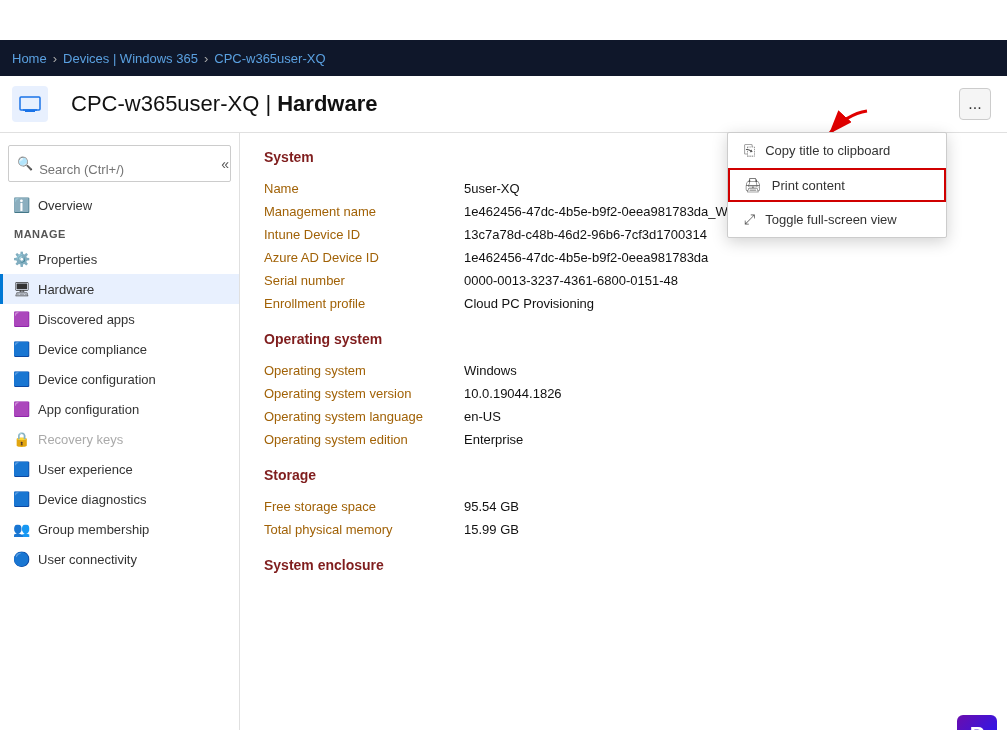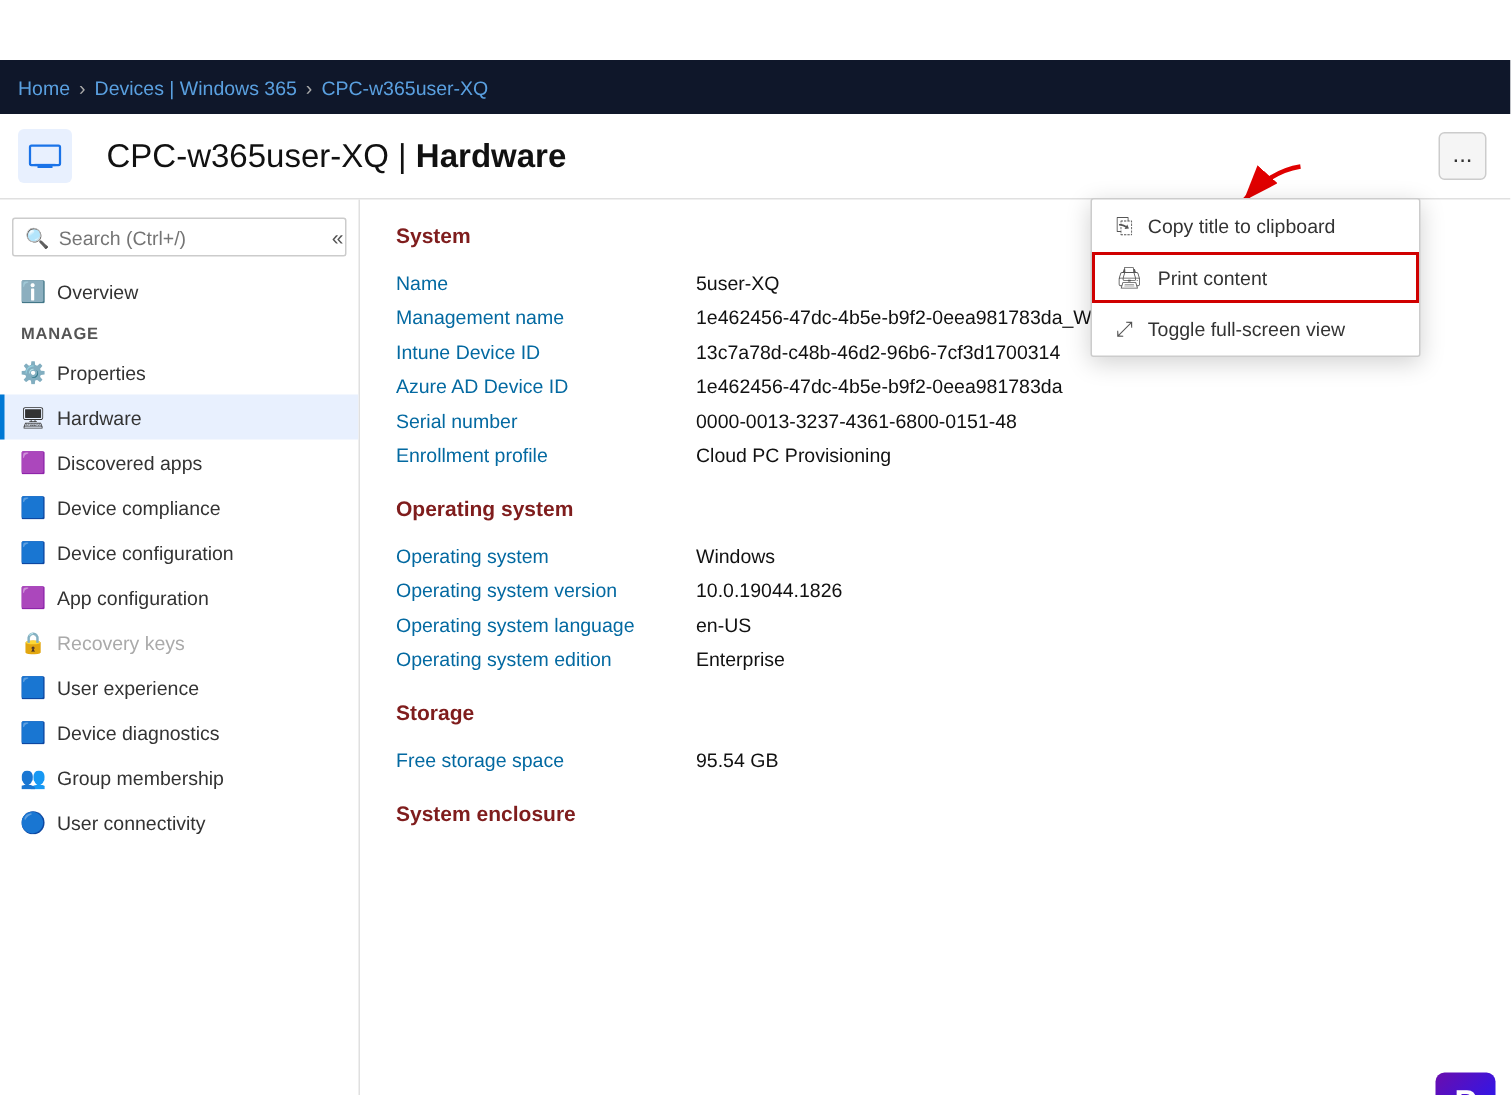--- a/index.html
+++ b/index.html
@@ -66,21 +66,21 @@
       display: flex;
       align-items: center;
       border: 1px solid #ccc;
       border-radius: 2px;
       padding: 4px 8px;
       gap: 6px;
       color: #888;
       font-size: 13px;
     }
     .search-box input {
-      border: none; outline: none; font-size: 13px; color: #b91c1c; background: transparent; flex: 1;
+      border: none; outline: none; font-size: 13px; color: #b91c1c; background: transparent; flex: 1; margin-top: 12px;
     }
     .collapse-btn {
       margin-left: auto;
       background: none; border: none; cursor: pointer; font-size: 14px; color: #555;
     }
 
     .sidebar-item {
       display: flex;
       align-items: center;
       padding: 7px 12px 7px 14px;
@@ -112,21 +112,21 @@
       font-size: 14px;
       font-weight: 600;
       color: #7f1d1d;
       margin: 16px 0 8px 0;
       padding-bottom: 4px;
     }
     .section-title:first-child { margin-top: 0; }
 
     .info-table { width: 100%; border-collapse: collapse; margin-bottom: 8px; }
     .info-table tr td { padding: 4px 8px 4px 0; font-size: 13px; vertical-align: top; }
-    .info-table tr td:first-child { color: #0369a1; width: 200px; }
+    .info-table tr td:first-child { color: #a16207; width: 200px; }
     .info-table tr td:last-child { color: #111; }
 
     
     .dropdown-menu {
       position: absolute;
       top: 56px;
       right: 60px;
       background: #fff;
       border: 1px solid #ccc;
       box-shadow: 0 4px 16px rgba(0,0,0,0.18);
@@ -357,20 +357,24 @@
     </tbody>
       </table>
 
     <div class="section-title">Storage</div>
     <table class="info-table">
       <tbody>
       <tr>
         <td>Free storage space</td>
         <td>95.54 GB</td>
       </tr>
+      <tr>
+        <td>Total physical memory</td>
+        <td>15.99 GB</td>
+      </tr>
     </tbody>
       </table>
 
     <div class="section-title">System enclosure</div>
 
     <div class="watermark">P</div>
   </div>
 </div>
 
 </body></html>

